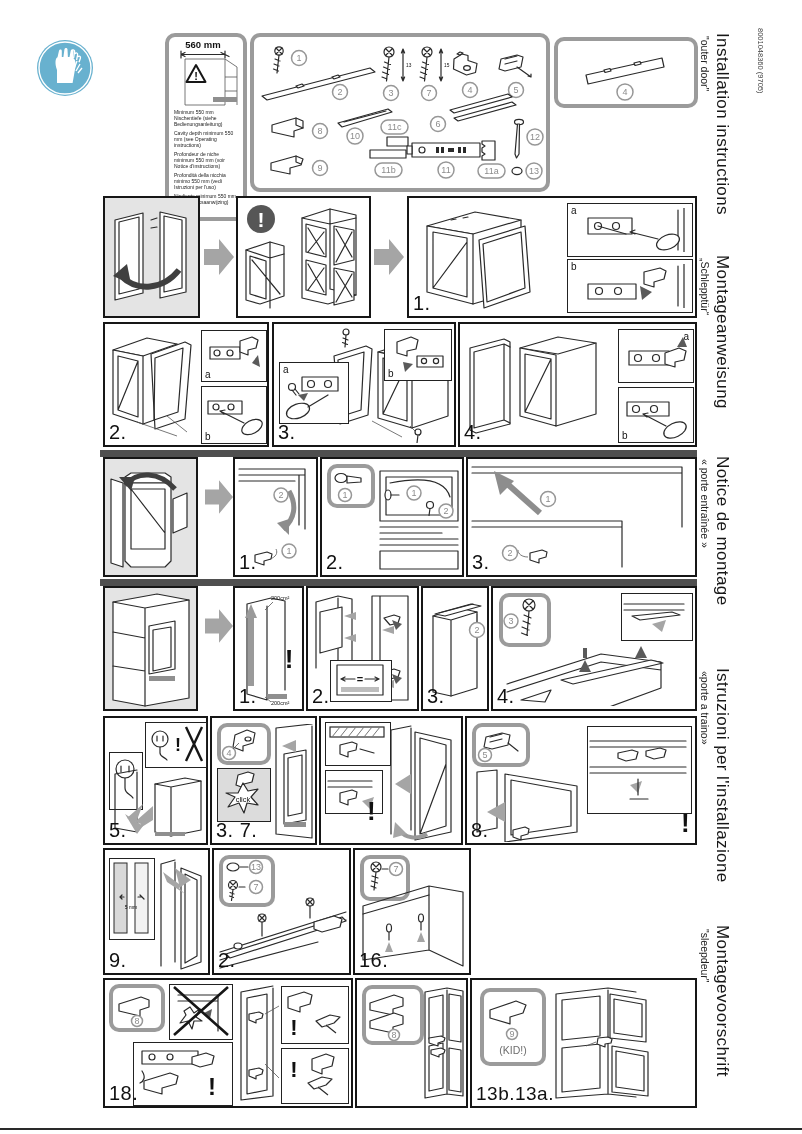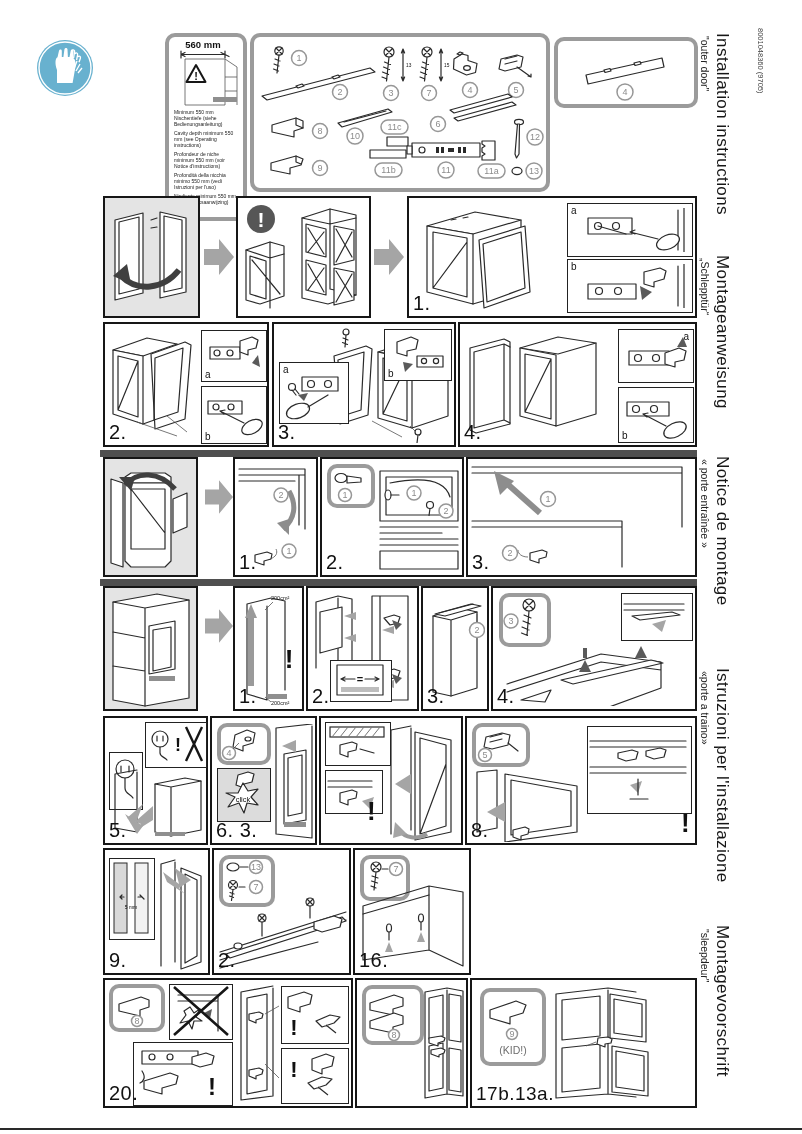--- a/index.html
+++ b/index.html
@@ -687,21 +687,21 @@
         <text class="ktext" x="25" y="33" font-size="7.5" text-anchor="middle">click</text>
       </svg>
     </div>
     <svg style="position:absolute;left:60px;top:6px;" width="44" height="118" viewBox="0 0 44 118">
       <path class="ln" d="M4,4 L40,0 M4,4 V110 M40,2 V114 M4,110 l36,4"></path>
       <path class="fw" d="M12,30 L34,26 V96 L12,100 Z"></path>
         <path class="ln" d="M16,34 l14,-3 v58 l-14,3 Z"></path>
       <polygon class="gar" points="24,16 10,22 24,28"></polygon>
       <rect x="12" y="98" width="22" height="5" fill="#8f8f8f"></rect>
     </svg>
-    <div class="stepnum">6. 3.</div>
+    <div class="stepnum">3. 7.</div>
   </div>
 
   <div class="panel" style="left:319px;top:716px;width:144px;height:129px;">
     <div class="inset" style="left:4px;top:4px;width:66px;height:44px;">
       <svg width="62" height="40" viewBox="0 0 62 40">
         <rect x="4" y="4" width="54" height="10" fill="#fff" stroke="#2a2a2a" stroke-width="1.2"></rect>
         <path d="M6,14 l8,-10 M14,14 l8,-10 M22,14 l8,-10 M30,14 l8,-10 M38,14 l8,-10 M46,14 l8,-10" stroke="#777" stroke-width="1"></path>
         <path class="fw" d="M14,22 l12,-3 5,2 -1,6 -8,2 v5 l-8,-3 Z"></path>
         <path class="ln" d="M34,26 l14,4"></path>
       </svg>
@@ -885,21 +885,21 @@
         <path class="fw" d="M34,34 l14,-6 10,2 -6,6 -12,4 Z M44,38 l10,8"></path>
       </svg>
     </div>
     <div class="inset" style="left:176px;top:68px;width:68px;height:56px;">
       <svg width="64" height="52" viewBox="0 0 64 52">
         <text class="ktext" x="12" y="28" font-size="22" font-weight="bold" text-anchor="middle">!</text>
         <path class="fw" d="M26,34 l14,-6 10,2 -6,6 -12,4 Z M36,38 l10,8"></path>
         <path class="fw" d="M30,10 l14,-5 8,3 -2,9 -10,3 v5 l-10,-4 Z"></path>
       </svg>
     </div>
-    <div class="stepnum">20.</div>
+    <div class="stepnum">18.</div>
   </div>
 
   <div class="panel" style="left:355px;top:978px;width:113px;height:130px;">
     <div class="ginset" style="left:5px;top:5px;width:62px;height:60px;">
       <svg width="54" height="52" viewBox="0 0 54 52">
         <path class="fw" d="M4,14 l24,-8 9,3 v8 l-10,3 v6 l-23,-5 Z"></path>
         <path class="fw" d="M4,32 l24,-8 9,3 v8 l-10,3 v6 l-23,-5 Z"></path>
         <g>
             <circle class="circ" cx="28" cy="46" r="5.5"></circle>
             <text class="ctext" x="28" y="49" font-size="7">8</text>
@@ -929,21 +929,21 @@
     <svg style="position:absolute;left:80px;top:4px;" width="142" height="122" viewBox="0 0 142 122">
       <path class="ln" d="M4,10 L56,4 L84,8 M4,10 V114 M56,6 V110 M4,114 l52,-4 28,3"></path>
       <path class="ln" d="M10,16 L48,12 V52 L10,56 Z M10,64 L48,60 V104 L10,108 Z"></path>
       <path class="fw" d="M58,10 L94,16 L94,58 L58,54 Z"></path>
         <path class="ln" d="M62,15 L90,20 V53 L62,49 Z"></path>
       <path class="fw" d="M60,62 L96,68 L96,112 L60,108 Z"></path>
         <path class="ln" d="M64,67 L92,72 V107 L64,103 Z"></path>
       <path class="fw" d="M46,54 l10,-1 4,2 -1,4 -6,1 v3 l-8,-3 Z"></path>
       <path class="lt" d="M44,58 l-10,4"></path>
     </svg>
-    <div class="stepnum" style="font-size:19px;">17b.13a.</div>
+    <div class="stepnum" style="font-size:19px;">13b.13a.</div>
   </div>
 
   <div class="bottomline" style="top:1128px;"></div>
 
   <div class="vt doc" style="left:756px;top:28px;">8001048360 (9705)</div>
 
   <div class="vt title" style="left:712px;top:33px;">Installation instructions</div>
   <div class="vt sub" style="left:699px;top:36px;">"outer door"</div>
 
   <div class="vt title" style="left:712px;top:255px;">Montageanweisung</div>

